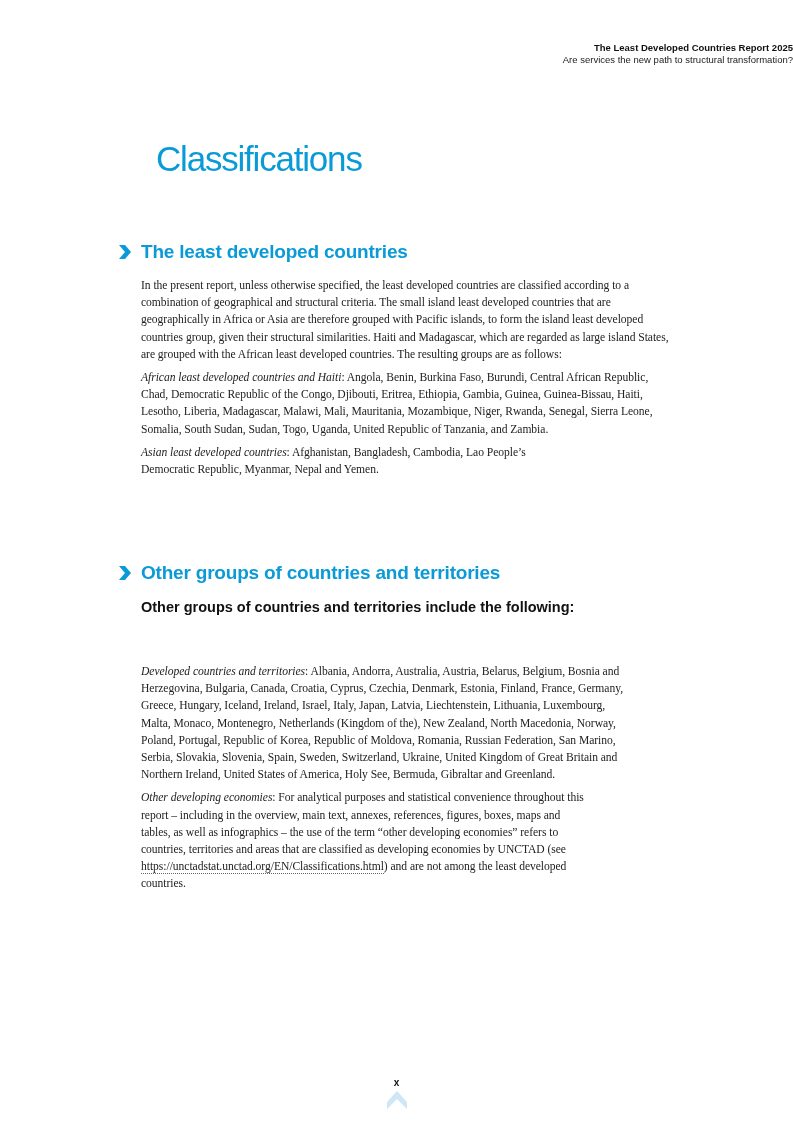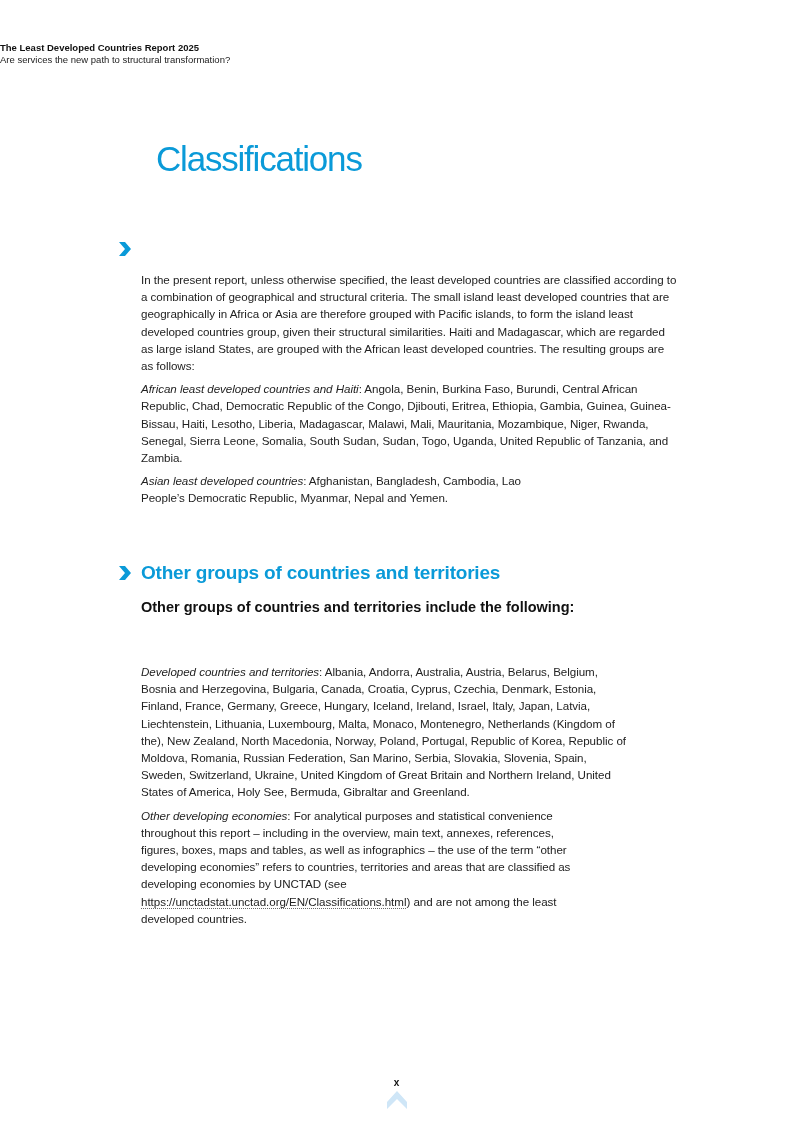--- a/index.html
+++ b/index.html
@@ -1,21 +1,21 @@
 <!DOCTYPE html>
 <html><head>
   <meta charset="utf-8">
   <style>
     html, body { margin: 0; padding: 0; background: #ffffff; }
     body {
       width: 793px; height: 1121px; position: relative; overflow: hidden;
       font-family: "Liberation Sans", sans-serif; color: #1a1a1a;
     }
     .running-head {
-      position: absolute; top: 42px; left: 0; width: 793px; text-align: left;
+      position: absolute; top: 42px; left: 0; width: 793px; text-align: right;
       line-height: 12px;
     }
     .running-head .rh-title { font-size: 9.5px; font-weight: bold; color: #111; display:block; }
     .running-head .rh-sub { font-size: 9.5px; color: #222; display:block; }
 
     .page-title {
       position: absolute; left: 140px; top: 123px;
       font-size: 35px; color: #0a9ad8; letter-spacing: -1.2px; font-weight: normal;
       margin: 16px;
     }
@@ -23,20 +23,21 @@
     .section { position: absolute; left: 118px; width: 560px; }
     .section-heading {
       display: flex; align-items: center; margin: 0;
       font-size: 19px; font-weight: bold; color: #0a9ad8; letter-spacing: -0.2px;
     }
     .chevron { width: 14px; height: 16px; margin-right: 9px; flex: none; }
     .content { margin-left: 23px; }
     p.body {
       margin: 0 0 6px 0; font-size: 11.6px; line-height: 17.2px; color: #222;
       letter-spacing: -0.05px;
+      font-family: Liberation Serif, serif;
     }
     p.body .lbl { font-style: italic; }
     .subheading {
       font-size: 14.5px; font-weight: bold; color: #111; margin: 0 0 20px 0;
     }
     .link { border-bottom: 1px dotted #666; color: #222; text-decoration: none; }
     .page-num {
       position: absolute; top: 1077px; left: 0; width: 793px; text-align: center;
       font-size: 10px; font-weight: bold; color: #111;
     }
@@ -50,20 +51,21 @@
   <span class="rh-sub">Are services the new path to structural transformation?</span>
 </div>
 
 <h1 class="page-title">Classifications</h1>
 
 <section class="section" style="top:241px;">
   <h2 class="section-heading">
     <svg class="chevron" viewBox="0 0 14 16">
       <path d="M1 1 L7 1 L13 8 L7 15 L1 15 L7 8 Z" fill="#0a9ad8"></path>
     </svg>
+    <span>The least developed countries</span>
   </h2>
   <div class="content" style="margin-top:14px;">
     <p class="body">In the present report, unless otherwise specified, the least developed countries are classified according to a combination of geographical and structural criteria. The small island least developed countries that are geographically in Africa or Asia are therefore grouped with Pacific islands, to form the island least developed countries group, given their structural similarities. Haiti and Madagascar, which are regarded as large island States, are grouped with the African least developed countries. The resulting groups are as follows:</p>
     <p class="body">
       <span class="lbl">African least developed countries and Haiti</span><span>: Angola, Benin, Burkina Faso, Burundi, Central African Republic, Chad, Democratic Republic of the Congo, Djibouti, Eritrea, Ethiopia, Gambia, Guinea, Guinea-Bissau, Haiti, Lesotho, Liberia, Madagascar, Malawi, Mali, Mauritania, Mozambique, Niger, Rwanda, Senegal, Sierra Leone, Somalia, South Sudan, Sudan, Togo, Uganda, United Republic of Tanzania, and Zambia.</span>
     </p>
     <p class="body" style="padding-right:150px;">
       <span class="lbl">Asian least developed countries</span><span>: Afghanistan, Bangladesh, Cambodia, Lao People’s Democratic Republic, Myanmar, Nepal and Yemen.</span>
     </p>
   </div>

